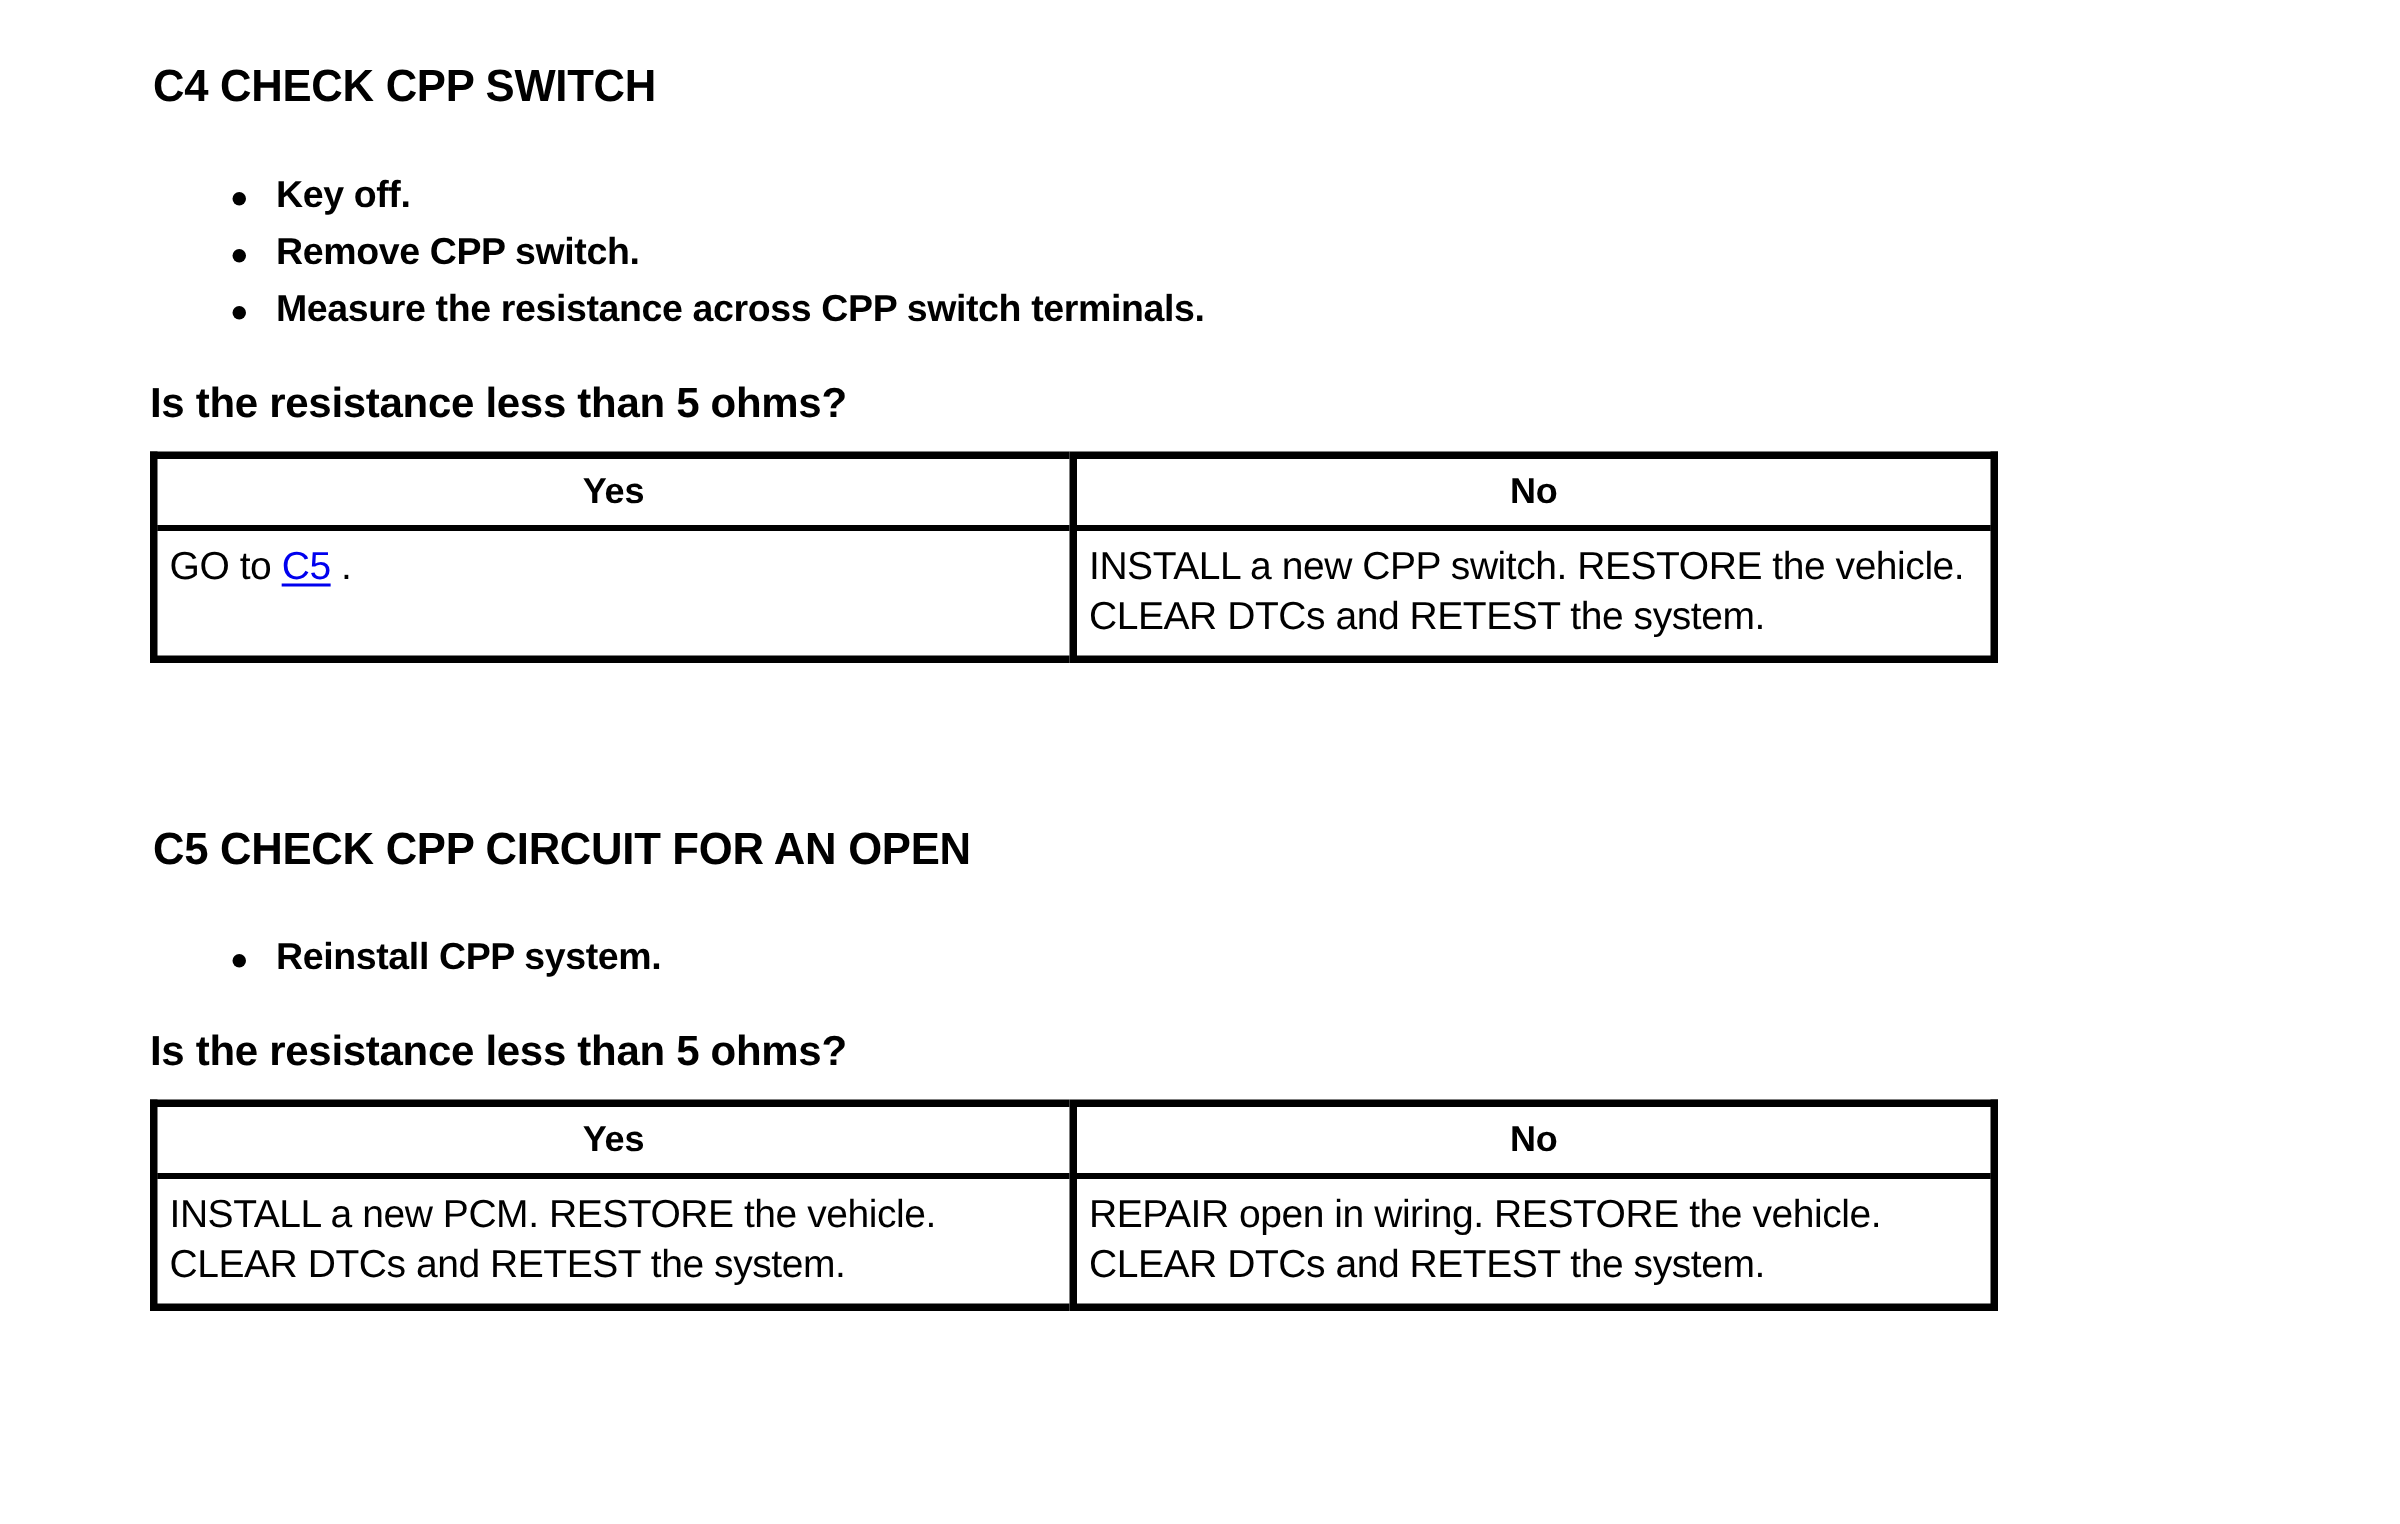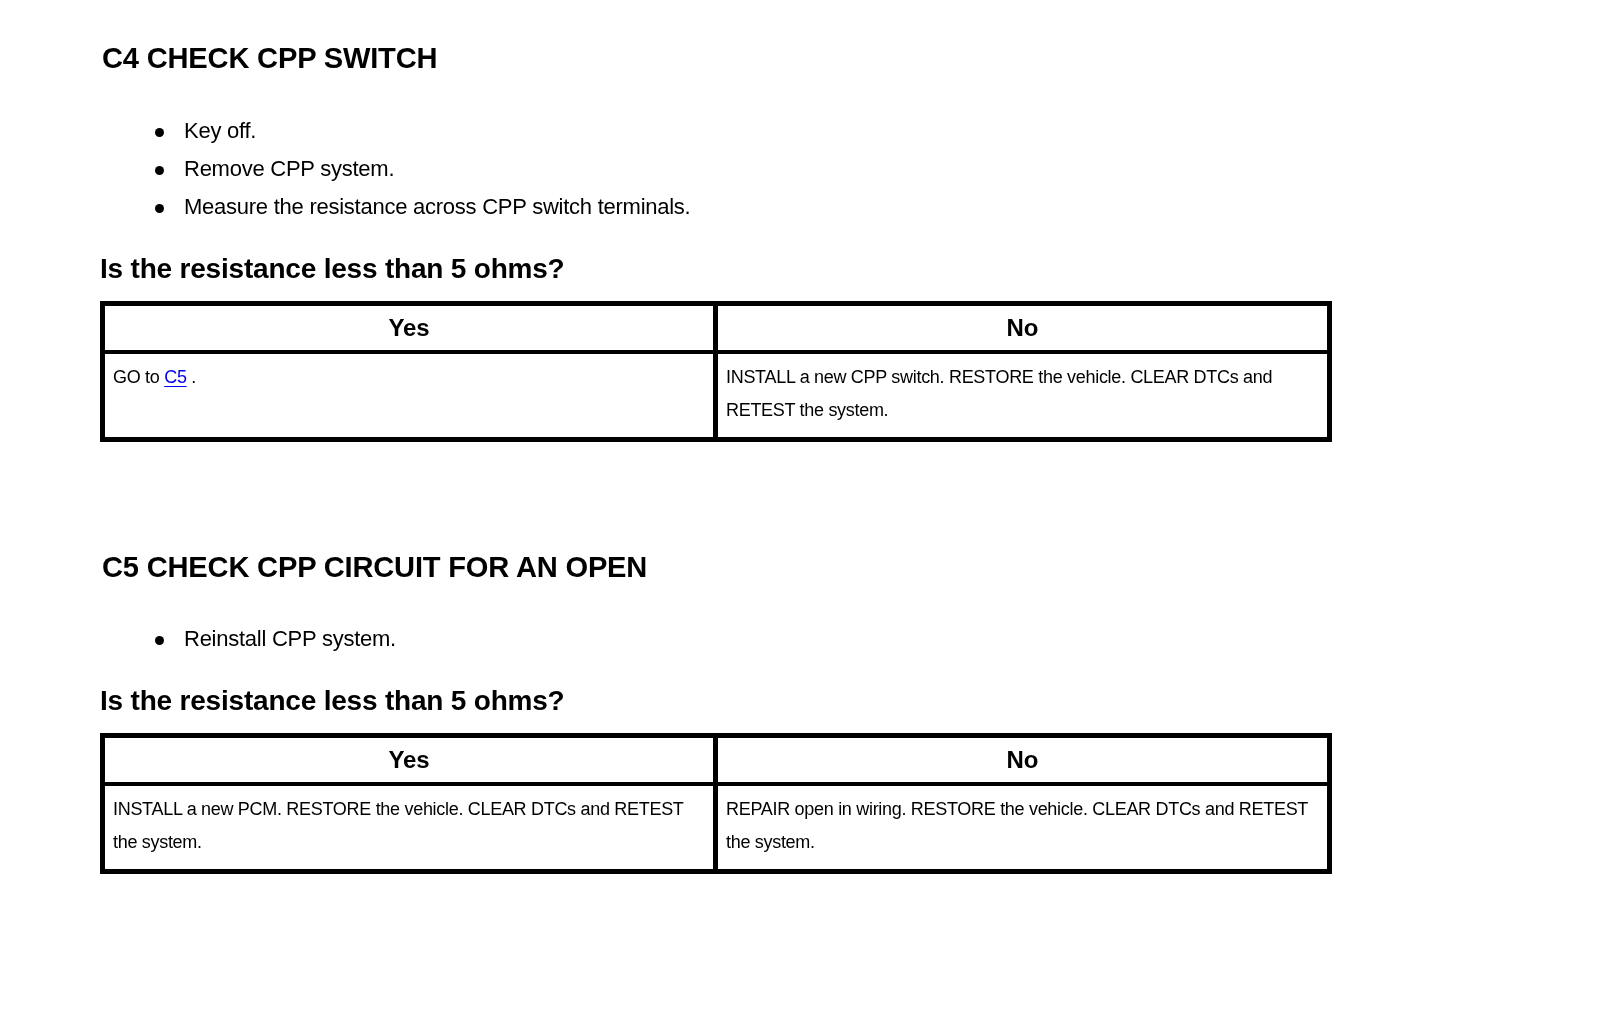--- a/index.html
+++ b/index.html
@@ -52,24 +52,25 @@
     margin: 0;
     padding: 0;
     position: relative;
   }
   #section-c4 .steps { margin-top: 38px; }
   #section-c5 .steps { margin-top: 37px; }
 
   .step {
     position: relative;
     padding-left: 84px;
-    font-size: 22px;
+    font-size: 25px;
     line-height: 37px;
     letter-spacing: -0.25px;
     margin-bottom: 1px;
+    font-weight: bold;
   }
   .step .bullet {
     position: absolute;
     left: 55px;
     top: 16px;
     width: 9px;
     height: 9px;
     background: #000000;
     border-radius: 50%;
   }
@@ -114,21 +115,21 @@
     height: 44px;
     line-height: 44px;
     border-bottom: 4px solid #000000;
   }
   .decision-table th.col-divider,
   .decision-table td.col-divider {
     border-left: 5px solid #000000;
   }
 
   .decision-table td {
-    font-size: 18px;
+    font-size: 26px;
     line-height: 33px;
     letter-spacing: -0.3px;
     padding: 7px 4px 8px 8px;
   }
   .answer-cell-tall { height: 68px; }
 
   .xref {
     text-decoration: underline;
     text-underline-offset: 3px;
   }
@@ -142,21 +143,21 @@
 
     <h1 class="section-heading">C4 CHECK CPP SWITCH</h1>
 
     <ul class="steps">
       <li class="step">
         <span class="bullet"></span>
         <span class="step-text">Key off.</span>
       </li>
       <li class="step">
         <span class="bullet"></span>
-        <span class="step-text">Remove CPP system.</span>
+        <span class="step-text">Remove CPP switch.</span>
       </li>
       <li class="step">
         <span class="bullet"></span>
         <span class="step-text">Measure the resistance across CPP switch terminals.</span>
       </li>
     </ul>
 
     <p class="question">Is the resistance less than 5 ohms?</p>
 
     <table class="decision-table">

